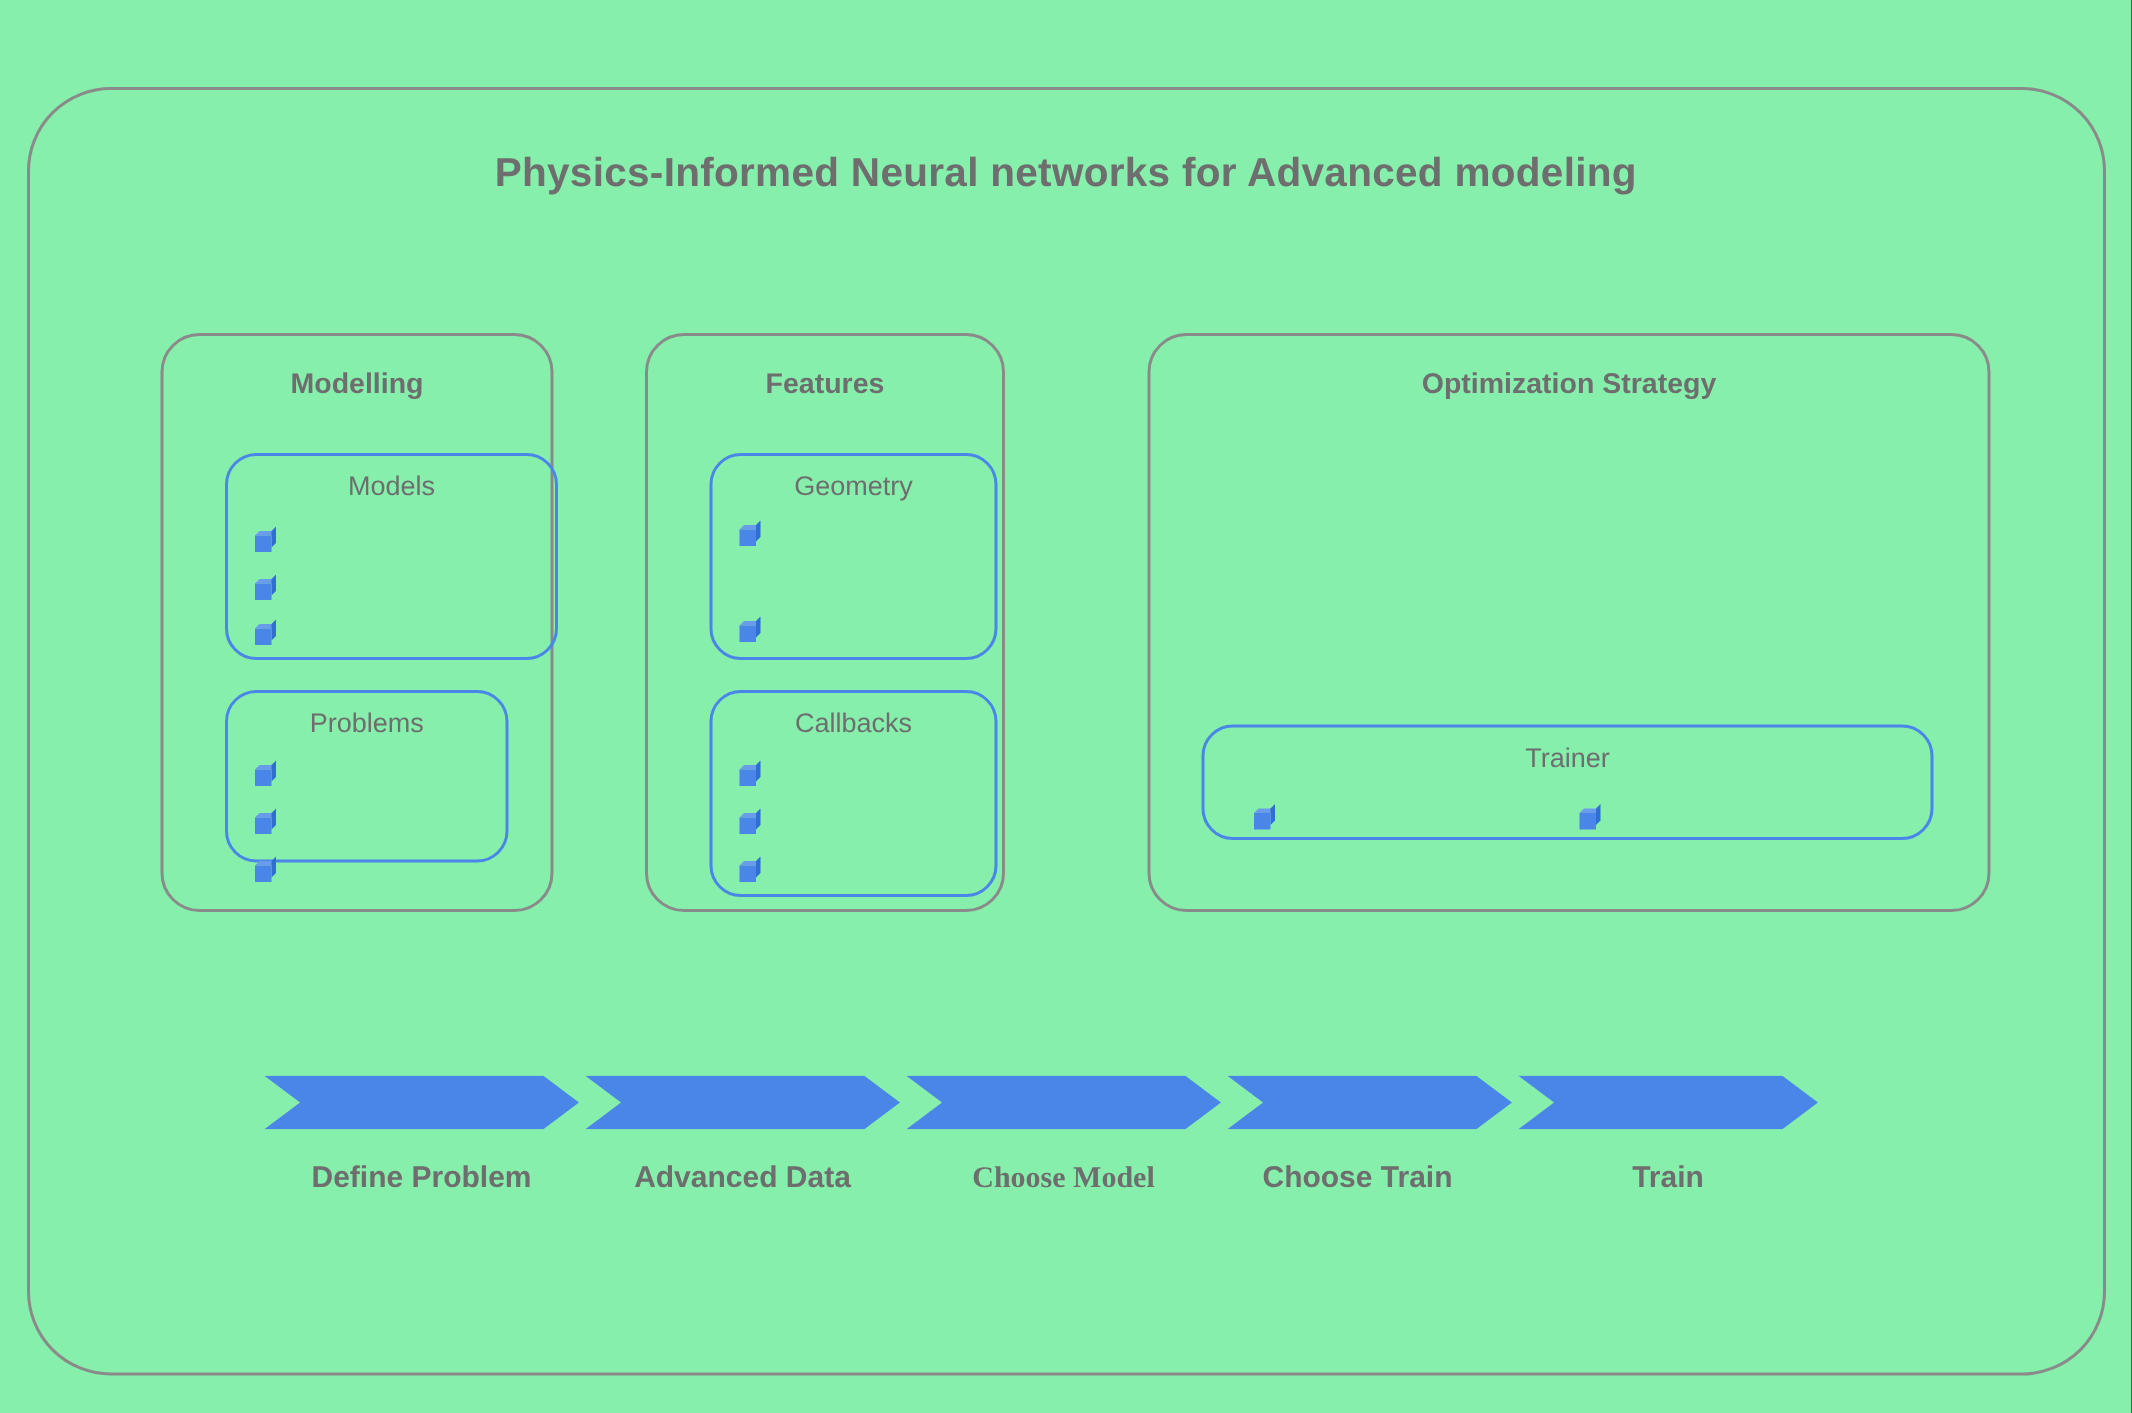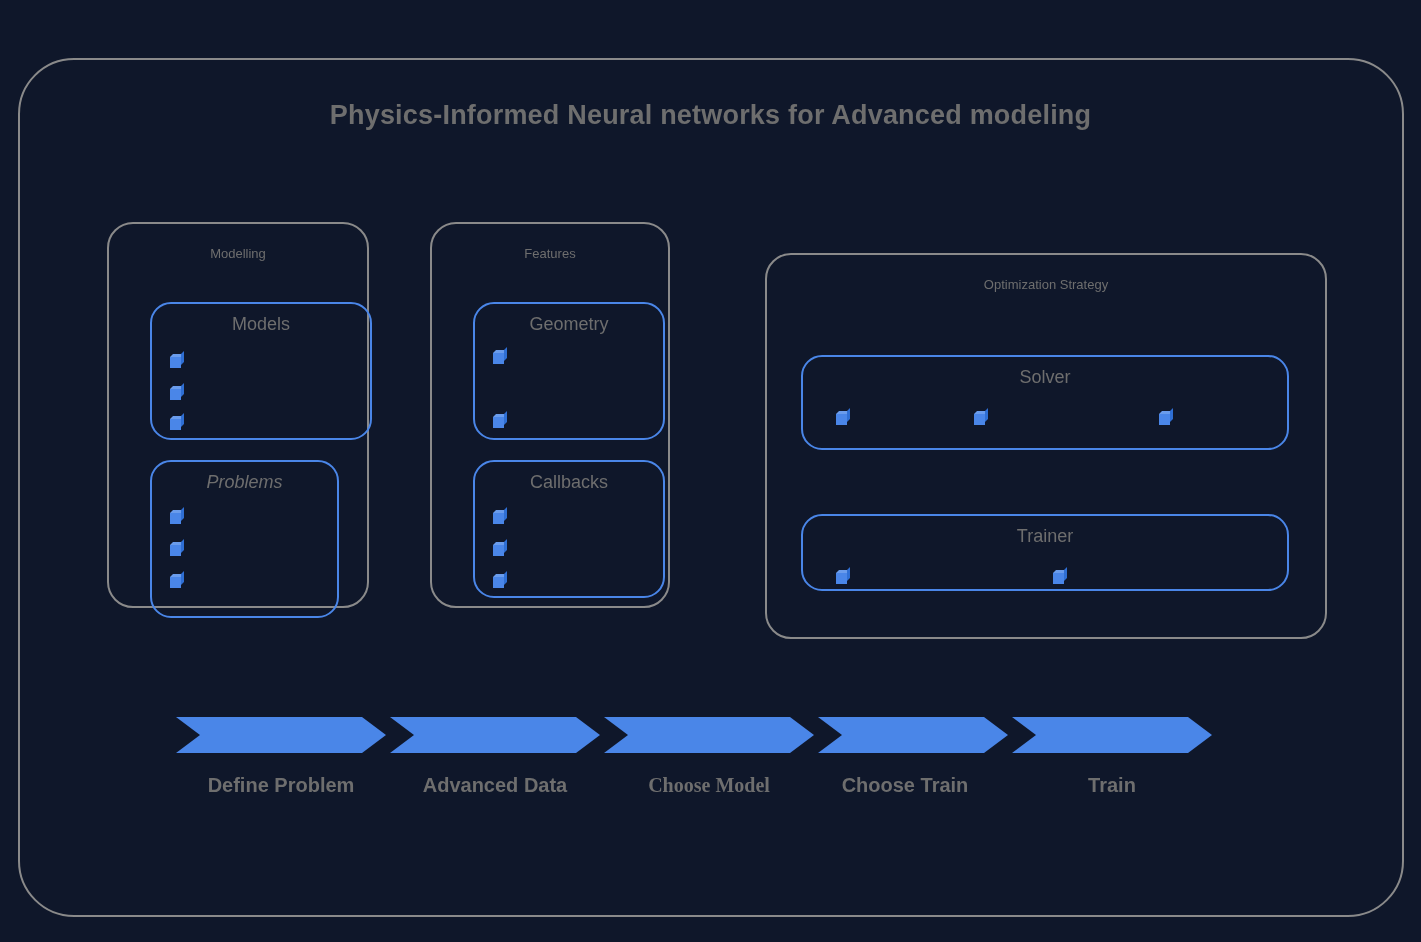--- a/index.html
+++ b/index.html
@@ -2,21 +2,21 @@
 <html><head>
 <meta charset="utf-8">
 <title>PINN Architecture Diagram</title>
 <style>
   html,body{margin:0;padding:0;background:#000;}
   body{
     width:1421px;height:942px;position:relative;overflow:hidden;
     font-family:"Liberation Sans", sans-serif;
     -webkit-font-smoothing:antialiased;
   }
-  .canvas{position:absolute;inset:0;background:#0f172a;}
+  .canvas{position:absolute;inset:0;background:#86efac;}
 
   
   .outer-shell{
     position:absolute;left:18px;top:58px;width:1386px;height:859px;
     box-sizing:border-box;
     border:2.5px solid #8a8a8a;
     border-radius:56px;
   }
 
   
@@ -29,44 +29,44 @@
 
   
   .group-col{
     position:absolute;
     box-sizing:border-box;
     border:2.5px solid #8a8a8a;
     border-radius:26px;
   }
   .group-col.modelling{left:107px;top:222px;width:262px;height:386px;}
   .group-col.features{left:430px;top:222px;width:240px;height:386px;}
-  .group-col.optimization{left:765px;top:222px;width:562px;height:386px;margin-top:31px;}
+  .group-col.optimization{left:765px;top:222px;width:562px;height:386px;}
 
   .group-title{
     position:absolute;left:0;top:22px;width:100%;
     text-align:center;color:#6e6e6e;
-    font-size:13px;font-weight:normal;
+    font-size:19px;font-weight:bold;
   }
 
   
   .sub-box{
     position:absolute;
     box-sizing:border-box;
     border:2.5px solid #4a86e8;
     border-radius:21px;
   }
   .sub-title{
     position:absolute;left:0;top:10px;width:100%;
     text-align:center;color:#6e6e6e;
     font-size:18px;
   }
 
   
   .sb-models    {left:41px; top:78px;  width:222px;height:138px;}
-  .sb-problems  {left:41px; top:236px; width:189px;height:158px;font-style:italic;}
+  .sb-problems  {left:41px; top:236px; width:189px;height:115px;}
   .sb-geometry  {left:41px; top:78px;  width:192px;height:138px;}
   .sb-callbacks {left:41px; top:236px; width:192px;height:138px;}
   .sb-solver    {left:34px; top:100px; width:488px;height:95px; }
   .sb-trainer   {left:34px; top:259px; width:488px;height:77px; }
 
   
   .cube{position:absolute;width:14px;height:14px;}
   .cube .face-front{
     position:absolute;left:0;top:3px;width:11px;height:11px;
     background:#4a86e8;
@@ -194,38 +194,20 @@
         <div class="face-top"></div>
           <div class="face-side"></div>
           <div class="face-front"></div>
         </div>
     </div>
   </div>
 
   <div class="group-col optimization">
     <div class="group-title">Optimization Strategy</div>
 
-    <div class="sub-box sb-solver">
-      <div class="sub-title">Solver</div>
-      <div class="cube" style="left:33px;top:54px;">
-        <div class="face-top"></div>
-          <div class="face-side"></div>
-          <div class="face-front"></div>
-        </div>
-      <div class="cube" style="left:171px;top:54px;">
-        <div class="face-top"></div>
-          <div class="face-side"></div>
-          <div class="face-front"></div>
-        </div>
-      <div class="cube" style="left:356px;top:54px;">
-        <div class="face-top"></div>
-          <div class="face-side"></div>
-          <div class="face-front"></div>
-        </div>
-    </div>
 
     <div class="sub-box sb-trainer">
       <div class="sub-title">Trainer</div>
       <div class="cube" style="left:33px;top:54px;">
         <div class="face-top"></div>
           <div class="face-side"></div>
           <div class="face-front"></div>
         </div>
       <div class="cube" style="left:250px;top:54px;">
         <div class="face-top"></div>

